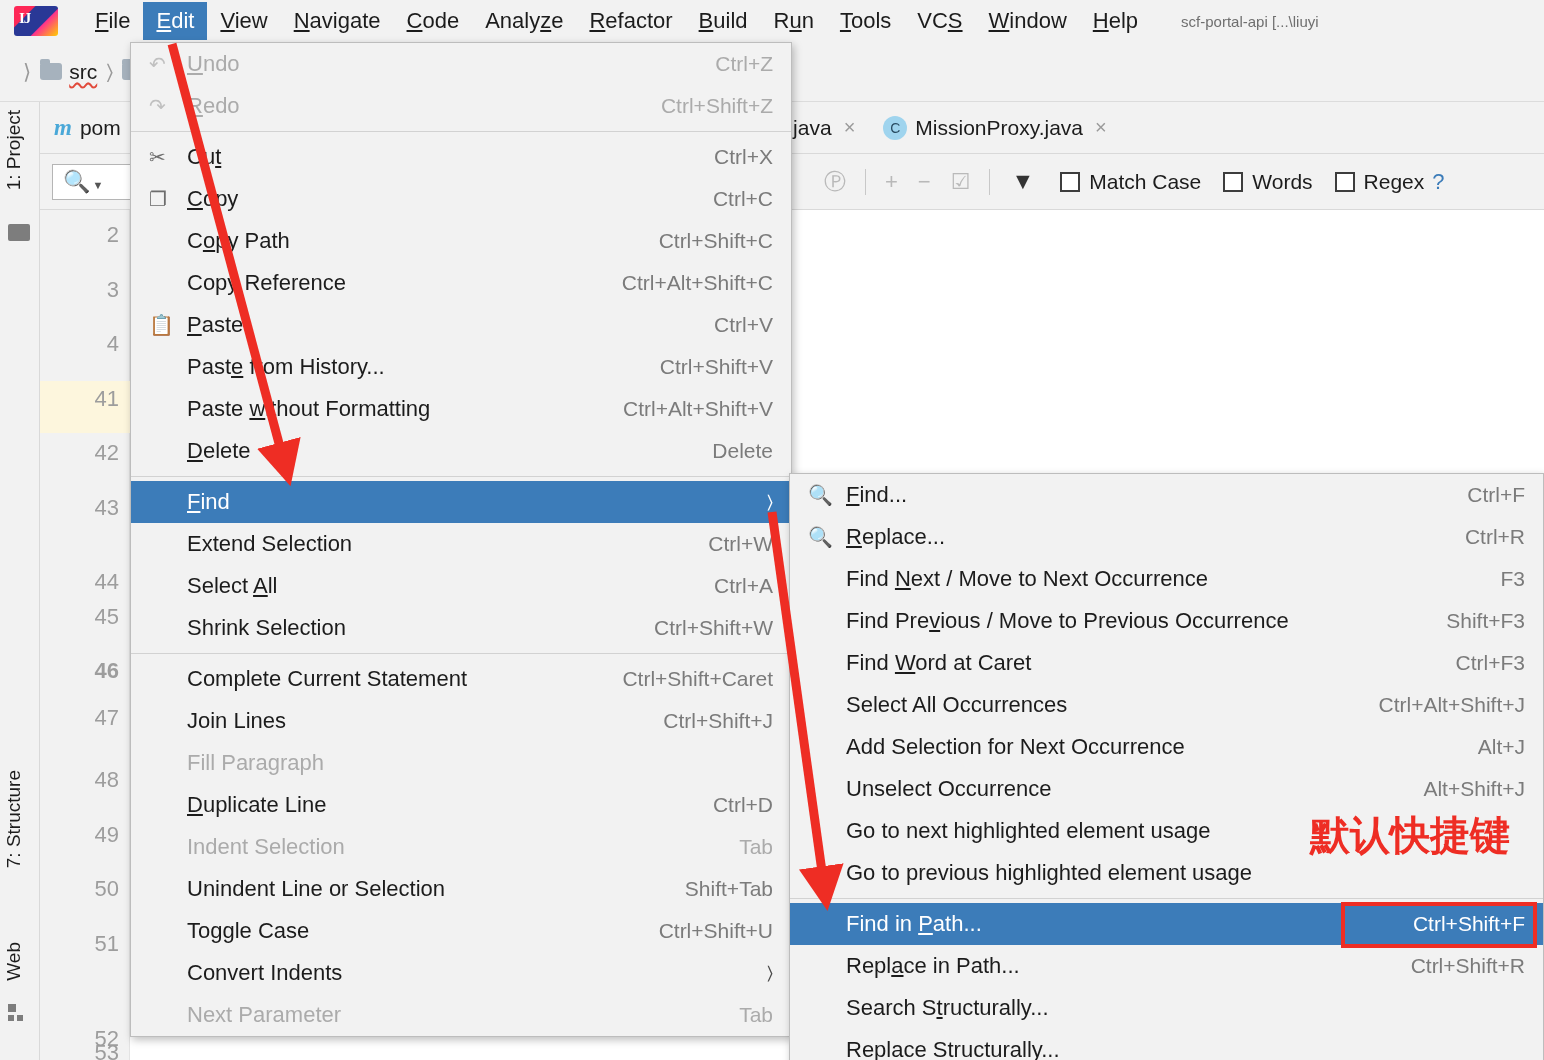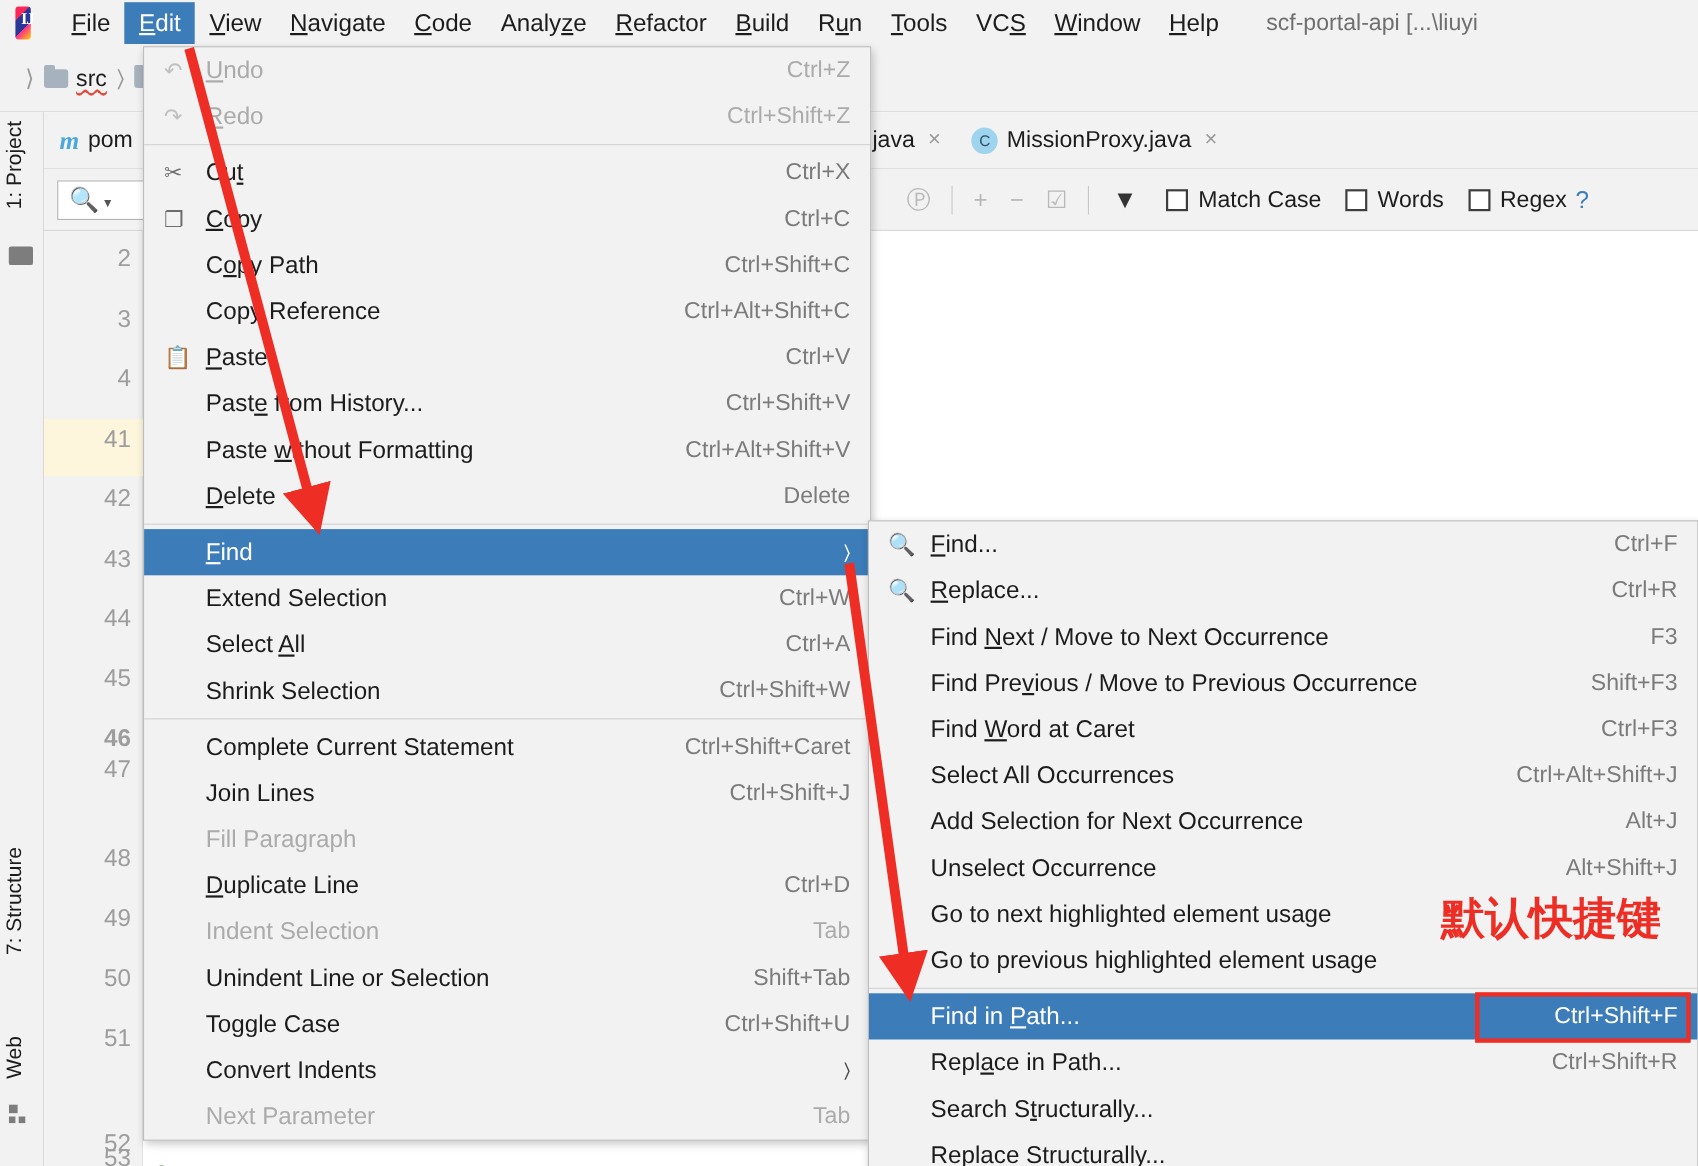--- a/index.html
+++ b/index.html
@@ -11,35 +11,35 @@
   }
   #root { position: relative; width: 1544px; height: 1060px; }
 
   
   .menubar {
     position: absolute; top: 0; left: 0; width: 1544px; height: 42px;
     background: #f2f2f2;
     display: flex; align-items: center;
   }
   .ij-logo {
-    width: 14px; height: 30px; margin-left: 14px; margin-right: 24px;
+    width: 44px; height: 30px; margin-left: 14px; margin-right: 24px;
     position: relative; flex: 0 0 auto;
   }
   .ij-logo .sq { position: absolute; inset: 0; border-radius: 3px;
     background: linear-gradient(135deg,#fe2857 0%,#fe2857 28%,#293896 30%,#293896 62%,#ff318c 64%,#ffd000 100%); }
   .ij-logo .ij { position:absolute; left:5px; top:4px; color:#fff; font-weight:bold; font-size:15px;
      font-family:"Liberation Serif",serif; letter-spacing:-1px;}
   .menubar .mi {
     padding: 6px 13px; font-size: 22px; color: #1c1c1c; cursor: default;
     white-space: nowrap;
   }
   .menubar .mi.active { background: #3c7cb9; color: #ffffff; }
   .menubar .mi u { text-decoration: underline; }
   .win-title {
-    margin-left: 30px; font-size: 21px; color: #6f6f6f; white-space: nowrap;
+    margin-left: 30px; font-size: 15px; color: #6f6f6f; white-space: nowrap;
   }
 
   
   .crumbbar {
     position: absolute; top: 42px; left: 0; width: 1544px; height: 60px;
     background: #f2f2f2; display: flex; align-items: center;
     border-bottom: 1px solid #dcdcdc;
   }
   .crumb { display: flex; align-items: center; font-size: 21px; color: #1c1c1c; white-space: nowrap;}
   .crumb .folder {
@@ -276,24 +276,24 @@
 
     <div class="gutter">
       <div class="lnhl" style="top:171px;"></div>
       <div id="gutter-lines">
           <div class="lineno" style="top: 12px;">2</div>
           <div class="lineno" style="top: 66.5px;">3</div>
           <div class="lineno" style="top: 121px;">4</div>
           <div class="lineno" style="top: 175.5px;">41</div>
           <div class="lineno" style="top: 230px;">42</div>
           <div class="lineno" style="top: 284.5px;">43</div>
-          <div class="lineno" style="top: 339px;">44</div>
+          <div class="lineno" style="top: 359px;">44</div>
           <div class="lineno" style="top: 393.5px;">45</div>
           <div class="lineno" style="top: 448px; font-weight: bold;">46</div>
-          <div class="lineno" style="top: 476px;">47</div>
+          <div class="lineno" style="top: 495px;">47</div>
           <div class="lineno" style="top: 557px;">48</div>
           <div class="lineno" style="top: 611.5px;">49</div>
           <div class="lineno" style="top: 666px;">50</div>
           <div class="lineno" style="top: 720.5px;">51</div>
           <div class="lineno" style="top: 816px;">52</div>
           <div class="lineno" style="top: 829.5px;">53</div>
         </div>
     </div>
     <div class="codearea">
       <div class="foldmark" style="left:10px;top:463px;">●</div>

